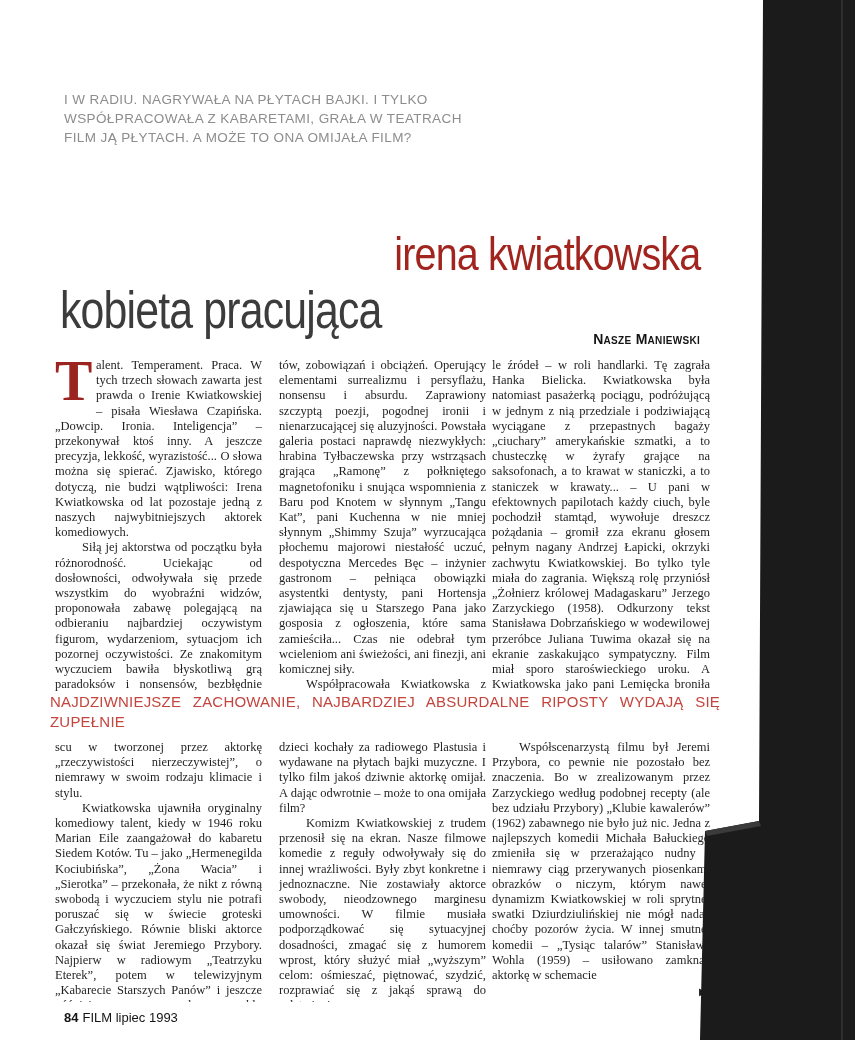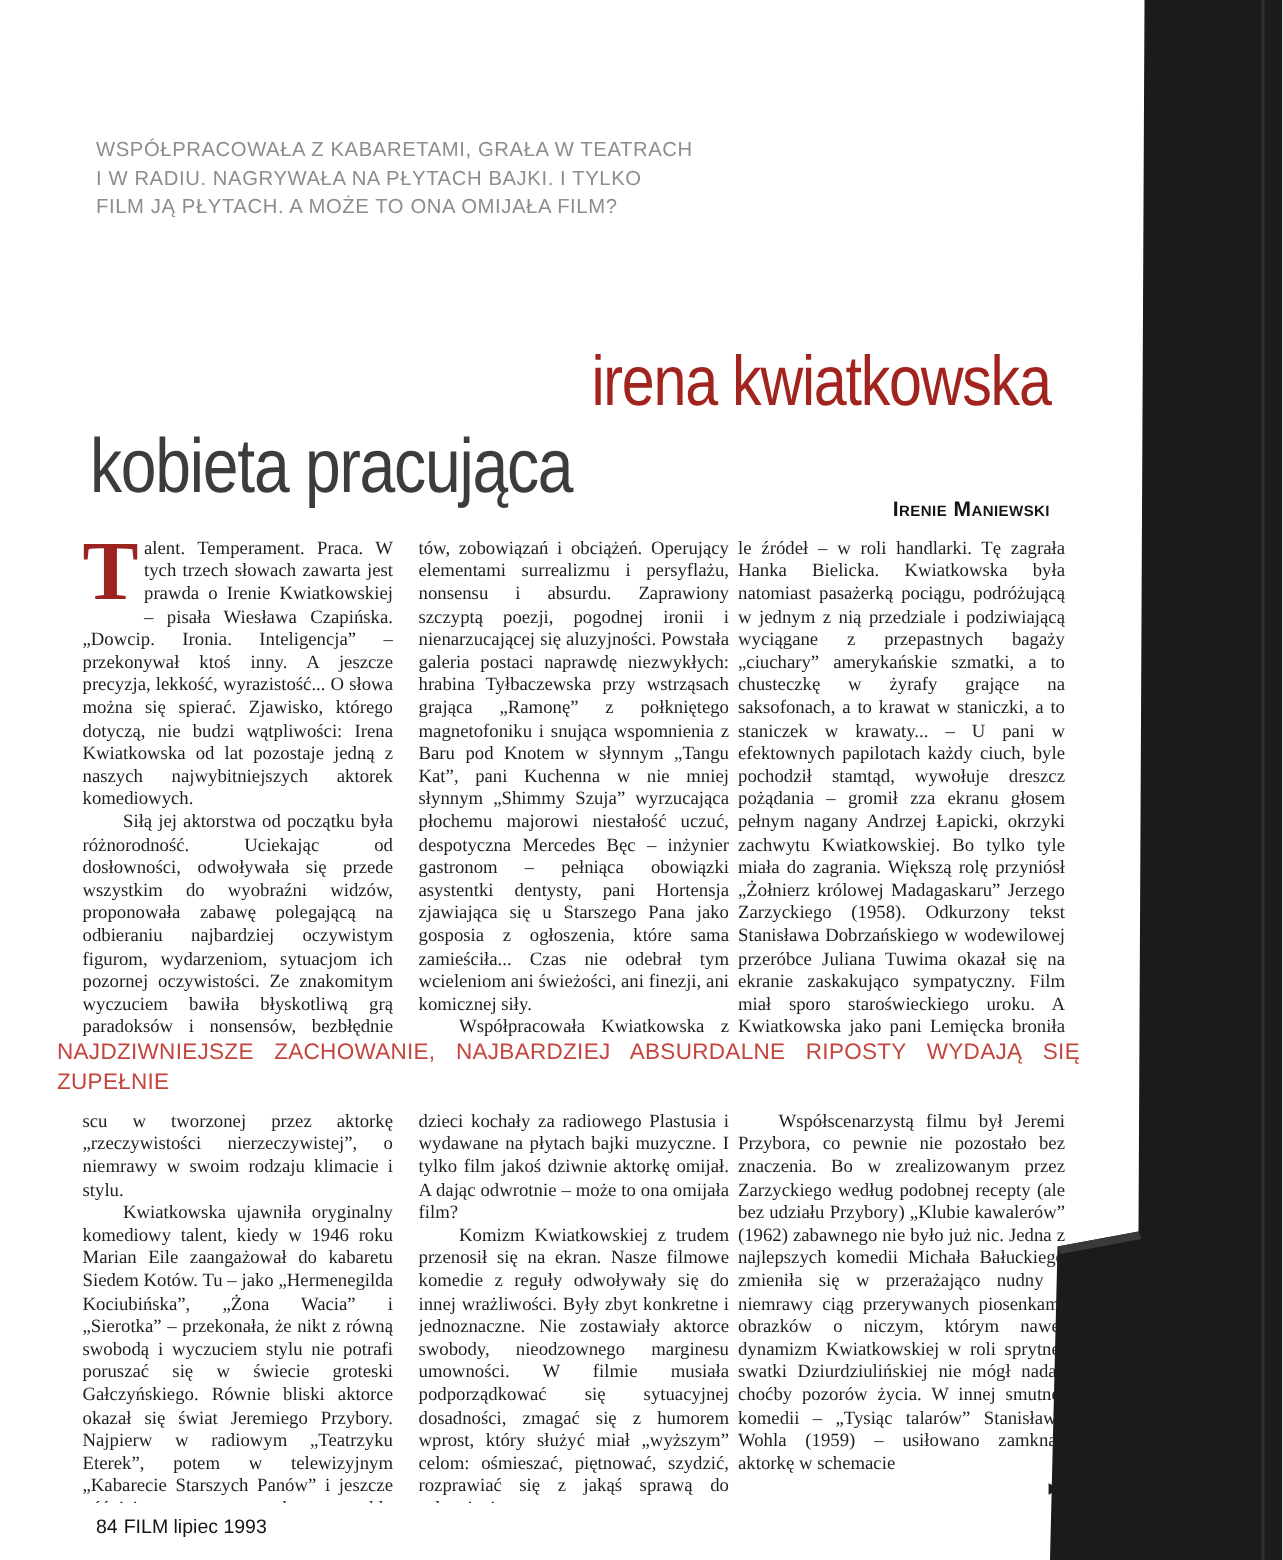--- a/index.html
+++ b/index.html
@@ -57,54 +57,54 @@
     margin:2px 5px 0 0;
   }
 
   
   .pullquote {
     position:absolute; left:38px; top:692px; width:682px;
     font-family:"Liberation Sans", sans-serif;
     font-size:15px; line-height:20px; letter-spacing:.2px;
     color:#c4453d;
   }
-  .pq-just { text-align:justify; text-align-last:justify; }
+  .pq-just { text-align:justify; text-align-last:justify;margin-left:12px; }
 
   
   .footer {
     position:absolute; left:64px; top:1010px;
     font-family:"Liberation Sans", sans-serif; font-size:13px; color:#141414;
   }
-  .footer .pg { font-weight:normal; margin-right:4px; }
+  .footer .pg { font-weight:bold; margin-right:4px; }
 
   .cont-arrow {
     position:absolute; left:699px; top:986px;
     font-size:10px; color:#1b1b1b;
   }
 </style>
 </head>
 <body>
 
 <div class="page">
 
   <svg class="edge-svg" width="160" height="1040" aria-hidden="true">
     <polygon points="68,0 160,0 160,1040 5,1040 10,831 64,821" fill="#1b1b1b"></polygon>
     <polygon points="64,821 10,831 12,836 66,826" fill="#3a3a3a"></polygon>
     <rect x="146" y="0" width="2" height="1040" fill="#2e2e2e"></rect>
   </svg>
 
   <div class="standfirst">
+    <div>I W RADIU. NAGRYWAŁA NA PŁYTACH BAJKI. I TYLKO</div>
     <div>WSPÓŁPRACOWAŁA Z KABARETAMI, GRAŁA W TEATRACH</div>
-    <div>I W RADIU. NAGRYWAŁA NA PŁYTACH BAJKI. I TYLKO</div>
     <div>FILM JĄ PŁYTACH. A MOŻE TO ONA OMIJAŁA FILM?</div>
   </div>
 
   <h1 class="title-red">irena kwiatkowska</h1>
   <h1 class="title-dark">kobieta pracująca</h1>
-  <div class="byline">Irenie Maniewski</div>
+  <div class="byline">Nasze Maniewski</div>
 
   <div class="col upper c1">
     <p><span class="dropcap">T</span><span>alent. Temperament. Praca. W tych trzech słowach zawarta jest prawda o Irenie Kwiatkowskiej – pisała Wiesława Czapińska. „Dowcip. Ironia. Inteligencja” – przekonywał ktoś inny. A jeszcze precyzja, lekkość, wyrazistość... O słowa można się spierać. Zjawisko, którego dotyczą, nie budzi wątpliwości: Irena Kwiatkowska od lat pozostaje jedną z naszych najwybitniejszych aktorek komediowych.</span></p>
     <p class="ind">Siłą jej aktorstwa od początku była różnorodność. Uciekając od dosłowności, odwoływała się przede wszystkim do wyobraźni widzów, proponowała zabawę polegającą na odbieraniu najbardziej oczywistym figurom, wydarzeniom, sytuacjom ich pozornej oczywistości. Ze znakomitym wyczuciem bawiła błyskotliwą grą paradoksów i nonsensów, bezbłędnie wciągając w tę zabawę innych. Najbardziej dziwne zachowanie, najbardziej absurdalne riposty wydawały się zupełnie naturalne i na miej-</p>
   </div>
   <div class="col upper c2">
     <p>tów, zobowiązań i obciążeń. Operujący elementami surrealizmu i persyflażu, nonsensu i absurdu. Zaprawiony szczyptą poezji, pogodnej ironii i nienarzucającej się aluzyjności. Powstała galeria postaci naprawdę niezwykłych: hrabina Tyłbaczewska przy wstrząsach grająca „Ramonę” z połkniętego magnetofoniku i snująca wspomnienia z Baru pod Knotem w słynnym „Tangu Kat”, pani Kuchenna w nie mniej słynnym „Shimmy Szuja” wyrzucająca płochemu majorowi niestałość uczuć, despotyczna Mercedes Bęc – inżynier gastronom – pełniąca obowiązki asystentki dentysty, pani Hortensja zjawiająca się u Starszego Pana jako gosposia z ogłoszenia, które sama zamieściła... Czas nie odebrał tym wcieleniom ani świeżości, ani finezji, ani komicznej siły.</p>
     <p class="ind">Współpracowała Kwiatkowska z kabaretami Szpak i Dudek, występowała w Teatrze Syrena i Buffo, Współczesnym i Nowym. Dorośli nagradzali ją w plebiscytach,</p>
   </div>
   <div class="col upper c3">

